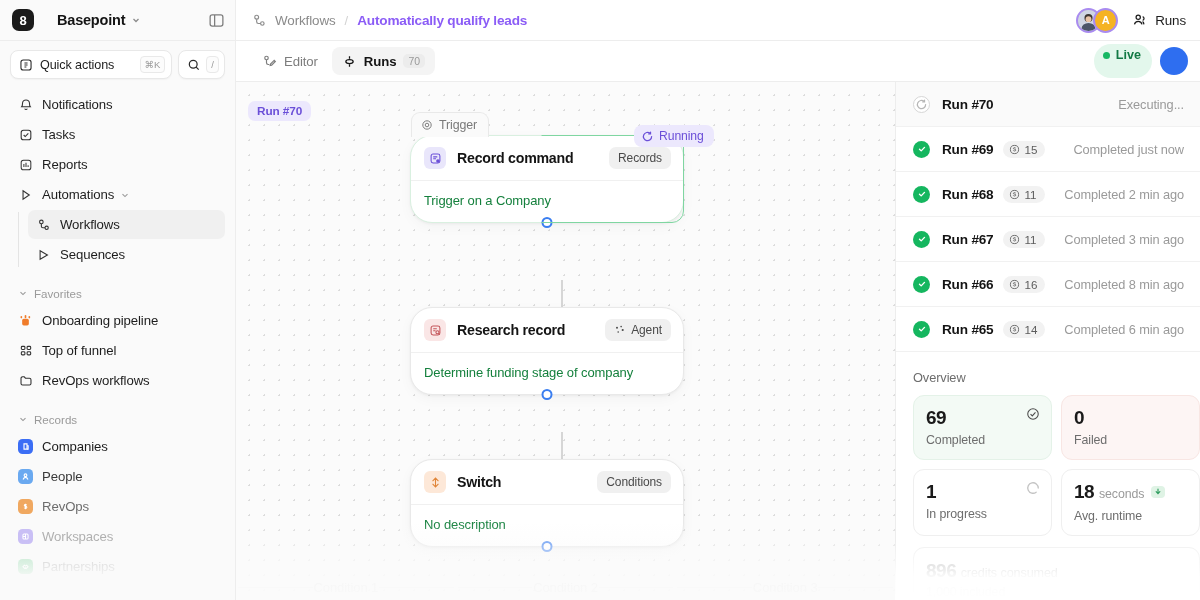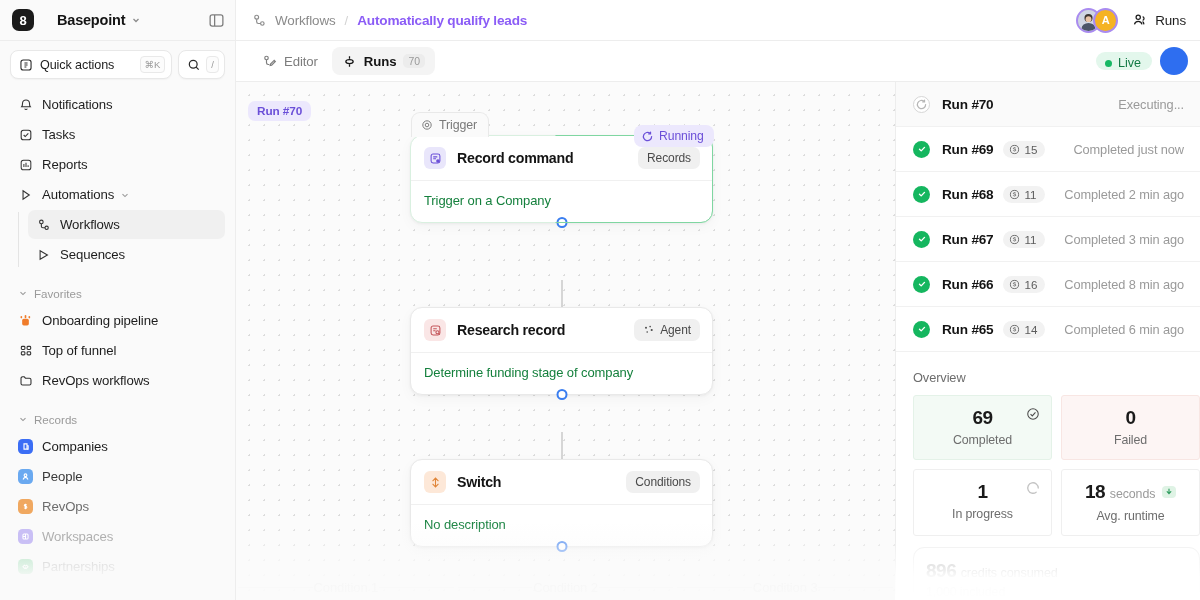--- a/index.html
+++ b/index.html
@@ -128,22 +128,22 @@
     letter-spacing: -0.1px;
   }
   .tab.active { background: #f4f4f4; color: #141414; font-weight: 600; }
   .tab-count {
     font-size: 10.5px; color: #9a9a9a; font-weight: 400;
     background: #ececec; border-radius: 5px; padding: 1px 5px;
   }
   .tab-right { margin-left: auto; display: flex; align-items: center; gap: 8px; }
   .live-badge {
     display: flex; align-items: center; gap: 6px;
-    background: #e3f7ec; border-radius: 999px; padding: 4px 11px 0 9px;
-    font-size: 12.6px; color: #137a45; font-weight: 400;
+    background: #e3f7ec; border-radius: 999px; padding: 4px 11px 16px 9px;
+    font-size: 12.6px; color: #137a45; font-weight: 700;
   }
   .live-dot { width: 7px; height: 7px; border-radius: 50%; background: #17b864; }
   .blue-btn {
     width: 28px; height: 28px; border-radius: 50%; background: #2e6ef0;
     flex: 0 0 28px;
   }
 
   .content { flex: 1; display: flex; min-height: 0; }
 
   
@@ -161,22 +161,22 @@
   }
   .running-pill {
     position: absolute; left: 398px; top: 43px; z-index: 6;
     background: #ece8fd; color: #6b4fd8; font-size: 12.2px; font-weight: 500;
     border-radius: 8px; padding: 4px 10px 4px 8px;
     display: flex; align-items: center; gap: 6px; letter-spacing: -0.1px;
   }
   .spinner-sm { width: 11px; height: 11px; display: flex; }
 
   .node {
-    position: absolute; left: 174px; width: 303px;
-    background: #fff; border: 1px solid #e9e9e9; border-radius: 12px;
+    position: absolute; left: 174px; width: 274px;
+    background: #fff; border: 1px solid #e9e9e9; border-radius: 22px;
     box-shadow: 0 1px 3px rgba(0,0,0,0.05), 0 4px 14px rgba(0,0,0,0.035);
   }
   .node.trigger { top: 53px; border-color: #d9f0e0; }
   .node.trigger::after {
     content: ""; position: absolute; inset: -1px; border-radius: 12px;
     border: 1.6px solid #7fd6a1; pointer-events: none;
     clip-path: polygon(48% 0, 100% 0, 100% 100%, 48% 100%);
   }
   .node.research { top: 225px; }
   .node.switchn  { top: 377px; }
@@ -256,22 +256,22 @@
   .credit {
     display: flex; align-items: center; gap: 4px; margin-left: 10px;
     background: #f2f2f2; border-radius: 999px; padding: 2px 8px 2px 6px;
     font-size: 11.6px; color: #5c5c5c;
   }
   .run-when { margin-left: auto; font-size: 12.8px; color: #9a9a9a; letter-spacing: -0.1px; padding-left: 14px; }
 
   .overview-title { font-size: 12.8px; color: #6d6d6d; padding: 18px 17px 10px 17px; letter-spacing: -0.1px; }
   .stats { display: grid; grid-template-columns: 1fr 1fr; gap: 9px; padding: 0 0 0 17px; }
   .stat {
-    border-radius: 3px; padding: 11px 12px 12px 12px; position: relative;
-    min-height: 63px; border: 1px solid #efefef; background: #fff; text-align: center;
+    border-radius: 11px; padding: 11px 12px 12px 12px; position: relative;
+    min-height: 63px; border: 1px solid #efefef; background: #fff;
   }
   .stat.good { background: #f3faf5; border-color: #e4f2e8; }
   .stat.bad  { background: #fdf5f4; border-color: #f8e6e3; }
   .stat-num { font-size: 19px; font-weight: 700; color: #1a1a1a; letter-spacing: -0.5px; line-height: 22px; }
   .stat-unit { font-size: 12.4px; color: #9a9a9a; font-weight: 400; letter-spacing: -0.1px; }
   .stat-lbl { font-size: 12.4px; color: #6d6d6d; margin-top: 4px; letter-spacing: -0.1px; }
   .stat-ic { position: absolute; right: 11px; top: 11px; display: flex; }
   .credits-card {
     margin: 11px 0 0 17px; border: 1px solid #f0f0f0; border-radius: 11px;
     padding: 12px; background: #fff;

